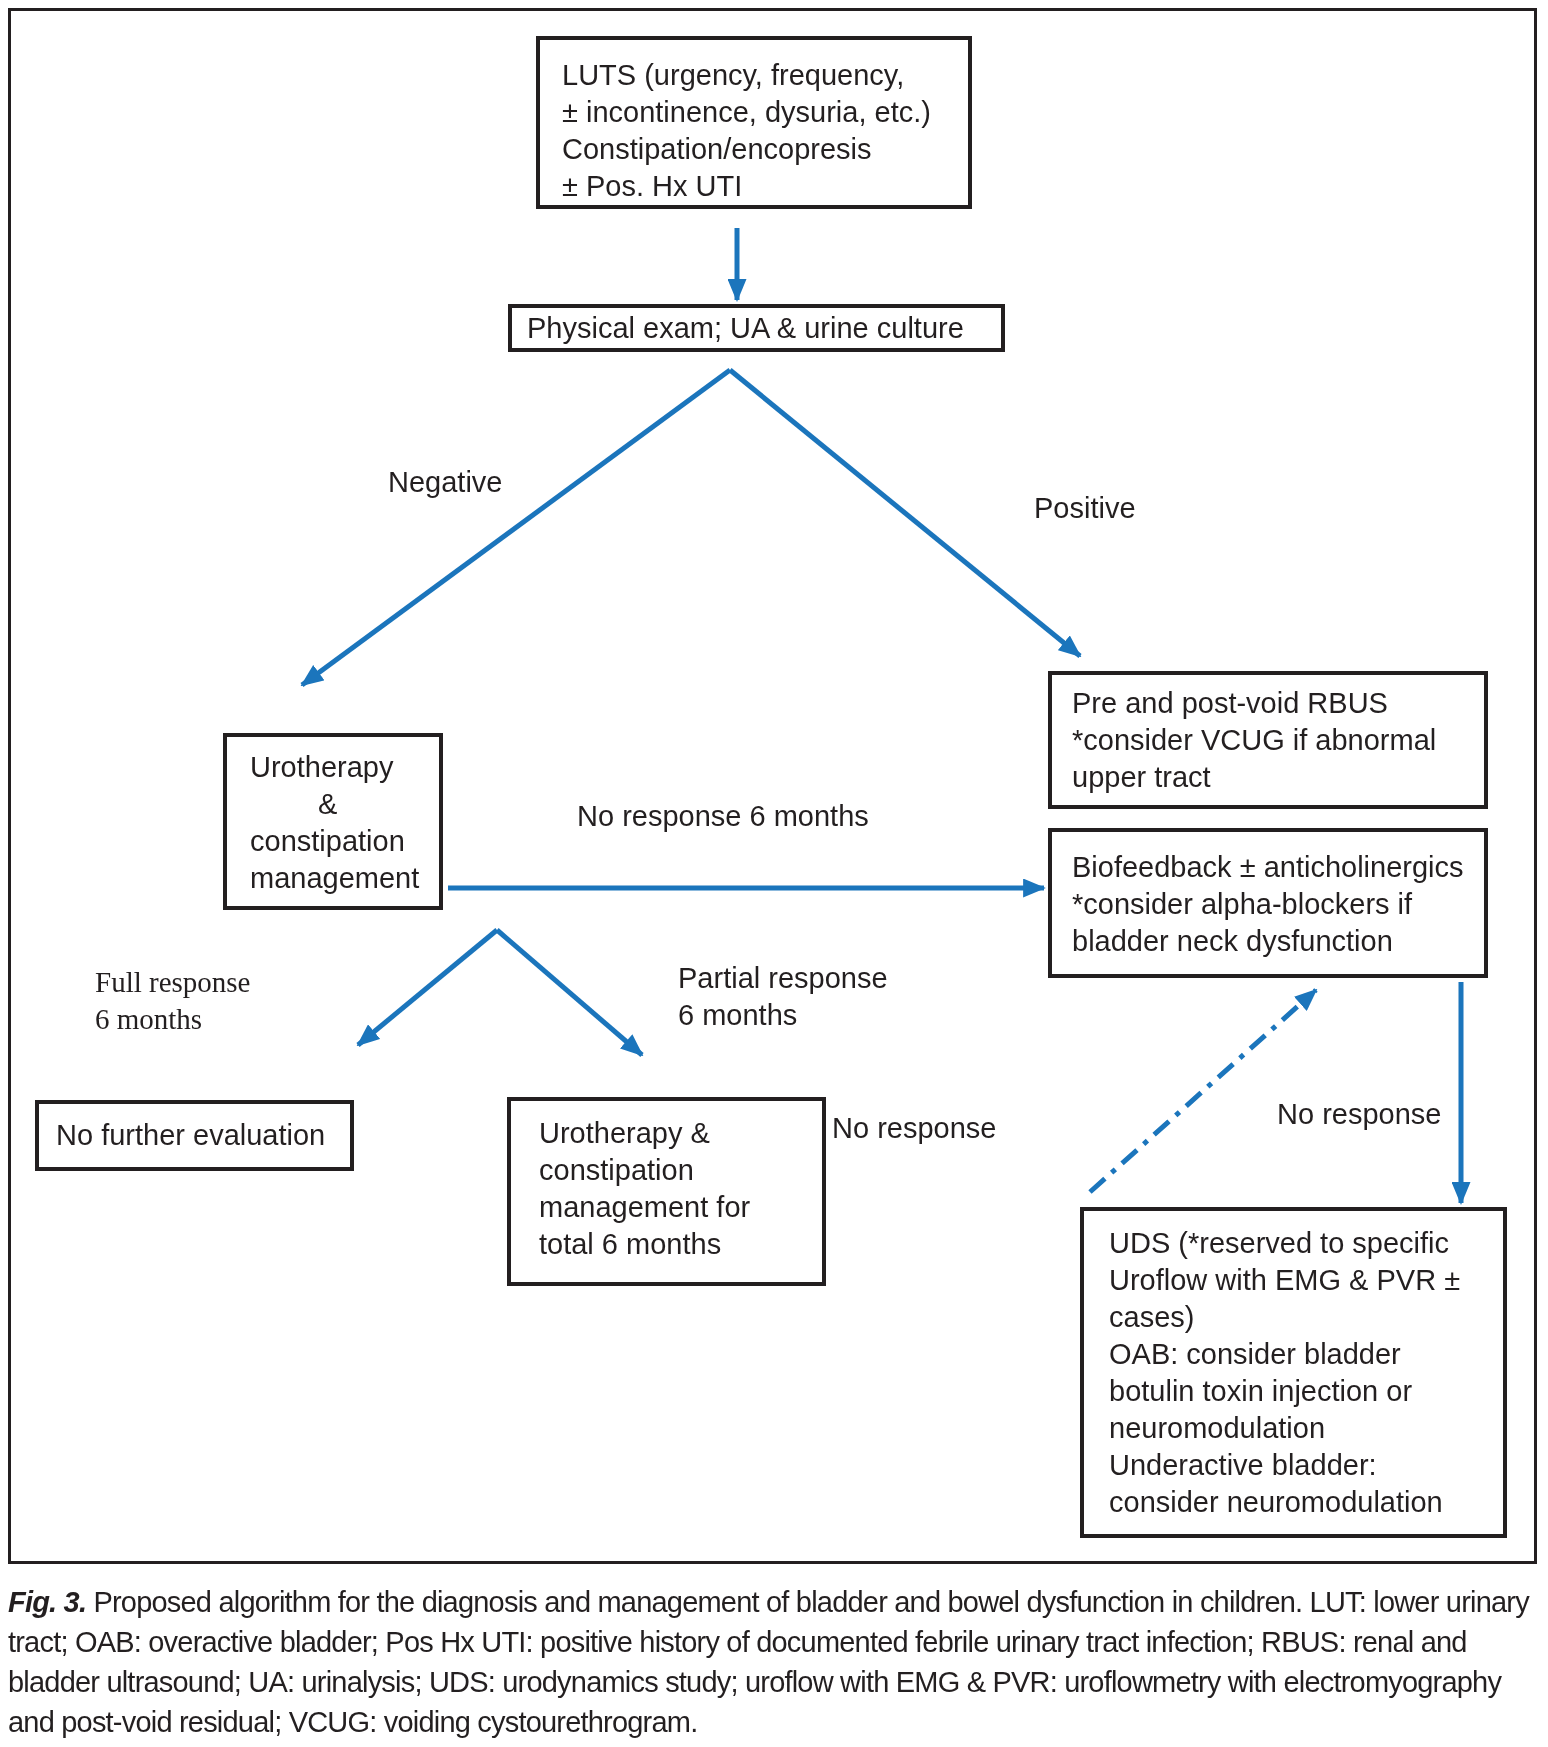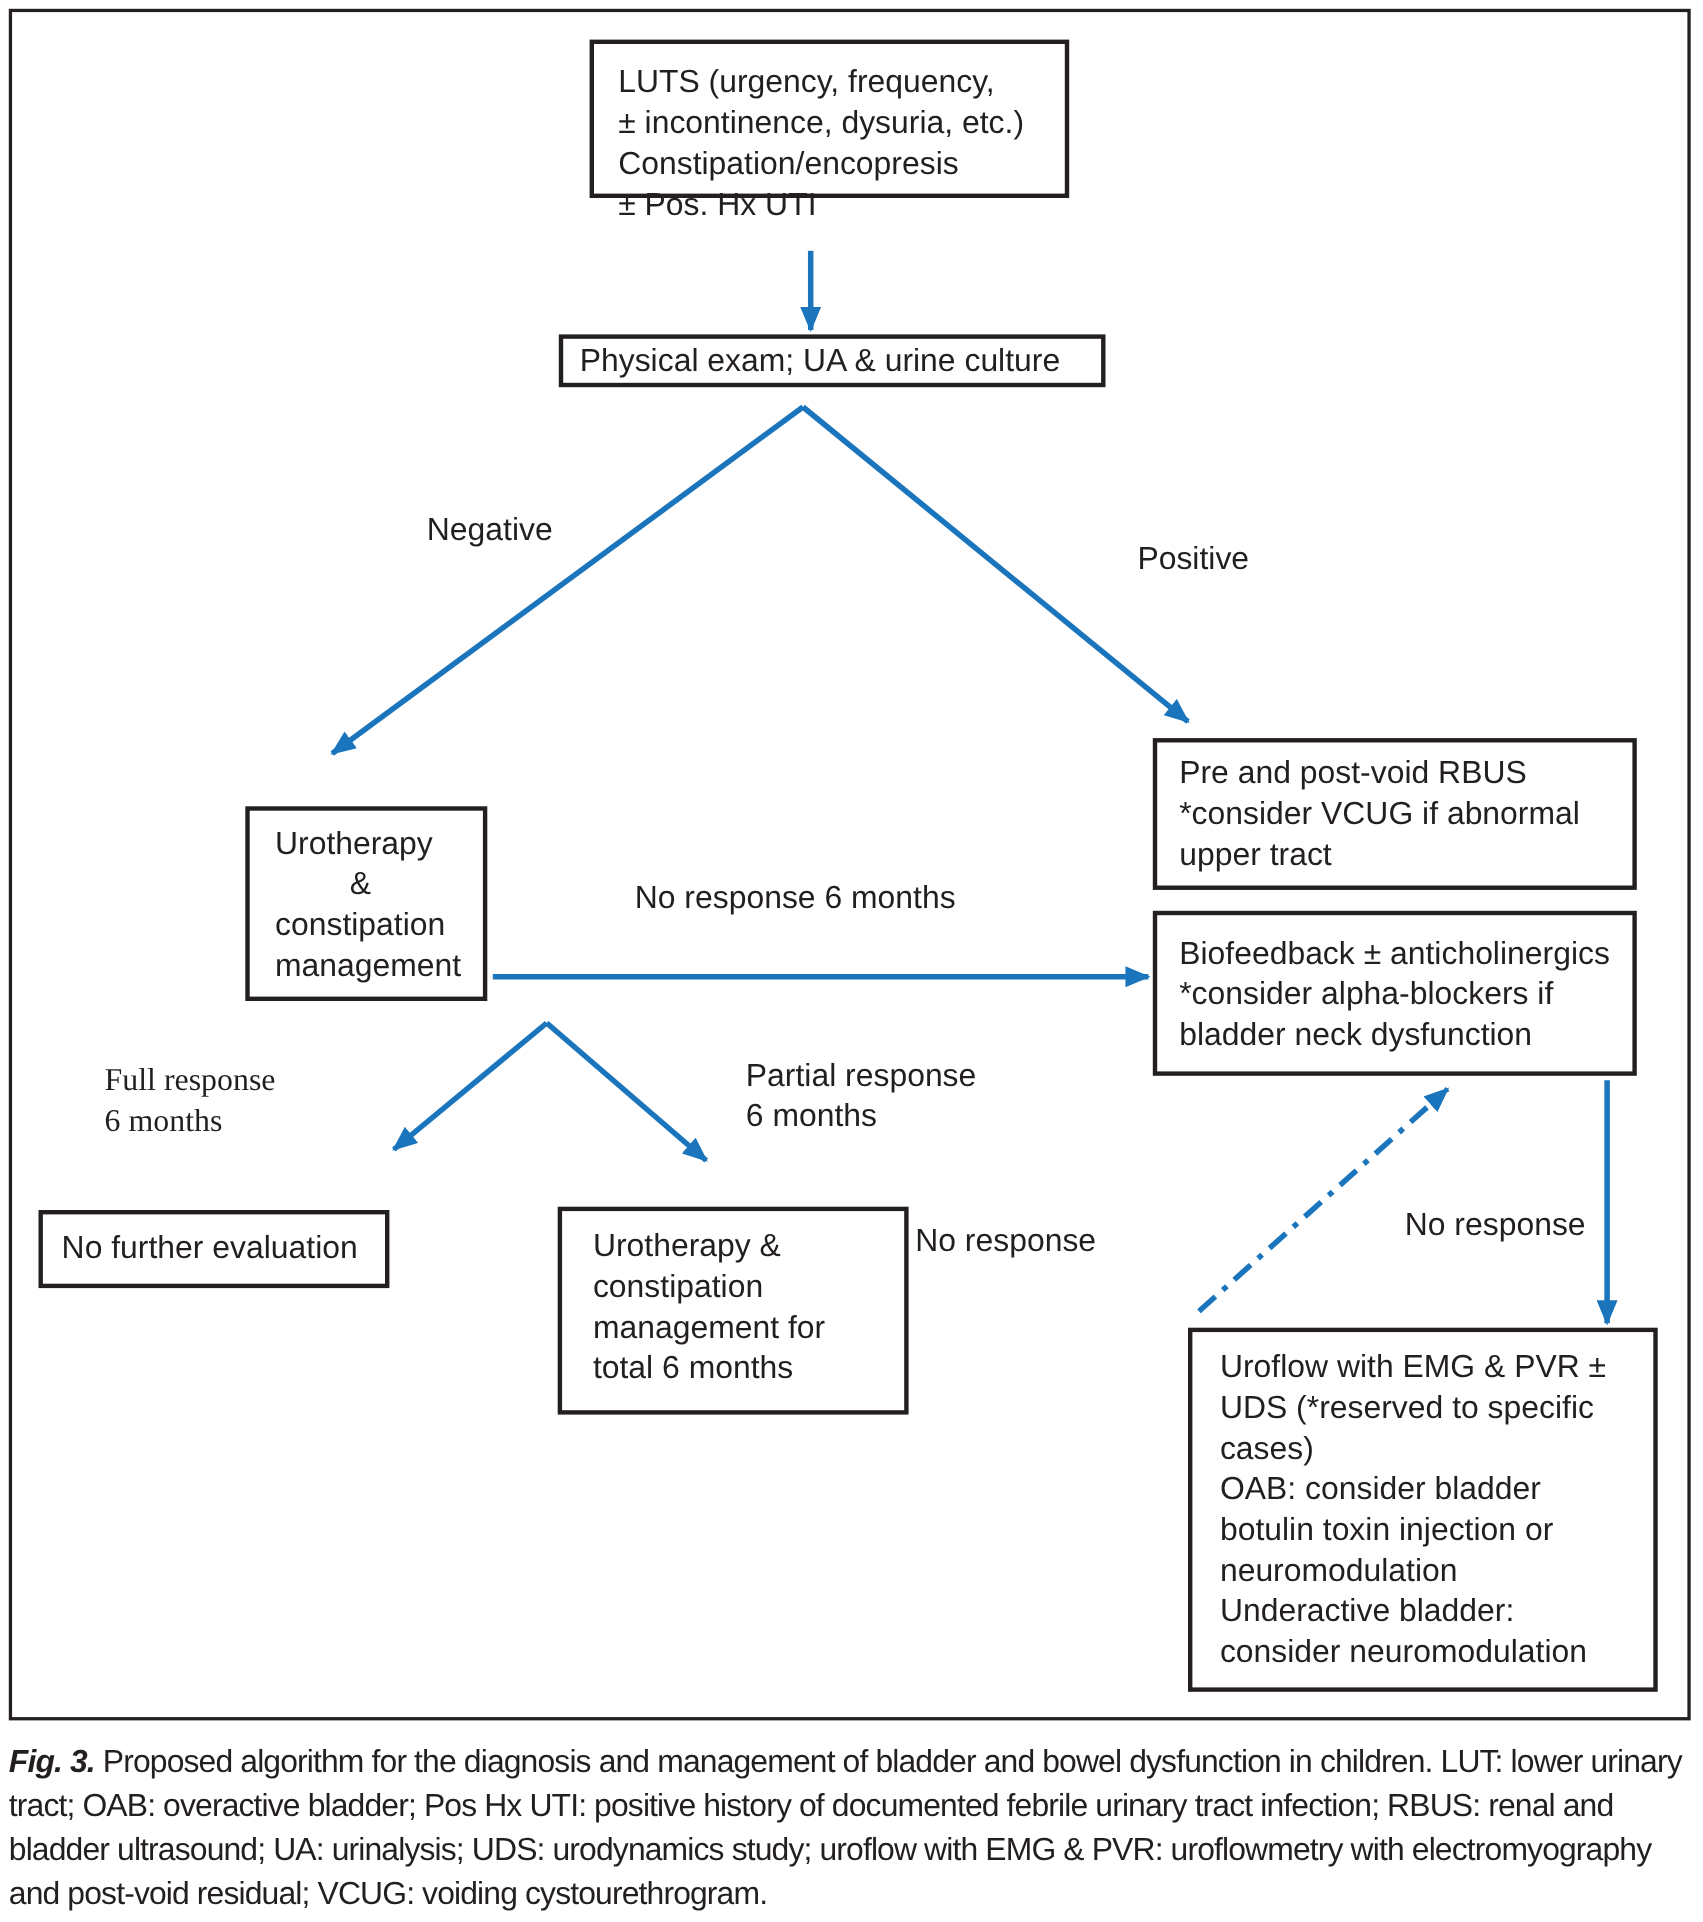--- a/index.html
+++ b/index.html
@@ -6,21 +6,21 @@
   .page{position:relative;width:1548px;height:1747px;background:#fff;
         font-family:"Liberation Sans","DejaVu Sans",sans-serif;color:#231f20;overflow:hidden;}
   .frame{position:absolute;left:8px;top:8px;width:1529px;height:1556px;
          border:3px solid #231f20;box-sizing:border-box;background:#fff;}
   .node{position:absolute;border:4px solid #231f20;box-sizing:border-box;background:#fff;
         font-size:29px;line-height:37px;z-index:3;}
   .node .line{white-space:nowrap;}
   .lbl{position:absolute;font-size:29px;line-height:37px;z-index:3;white-space:nowrap;}
   svg.arrows{position:absolute;left:0;top:0;z-index:2;}
 
-  .n-luts{left:536px;top:36px;width:436px;height:144px;padding:17px 10px 0 22px;}
+  .n-luts{left:536px;top:36px;width:436px;height:173px;padding:17px 10px 0 22px;}
   .n-physical{left:508px;top:304px;width:497px;height:48px;display:flex;align-items:center;padding-left:15px;}
   .n-urotherapy{left:223px;top:733px;width:220px;height:177px;padding:12px 6px 0 23px;}
   .n-urotherapy .line:nth-child(2){padding-left:68px;}
   .n-rbus{left:1048px;top:671px;width:440px;height:138px;padding:10px 8px 0 20px;}
   .n-biofeedback{left:1048px;top:828px;width:440px;height:150px;padding:17px 8px 0 20px;}
   .n-nofurther{left:35px;top:1100px;width:319px;height:71px;display:flex;align-items:center;padding-left:17px;}
   .n-uro6mo{left:507px;top:1097px;width:319px;height:189px;padding:14px 6px 0 28px;}
   .n-uroflow{left:1080px;top:1207px;width:427px;height:331px;padding:14px 8px 0 25px;}
 
   .l-negative{left:388px;top:464px;}
@@ -93,22 +93,22 @@
   </div>
 
   <div class="node n-uro6mo">
     <div class="line">Urotherapy &amp;</div>
     <div class="line">constipation</div>
     <div class="line">management for</div>
     <div class="line">total 6 months</div>
   </div>
 
   <div class="node n-uroflow">
+    <div class="line">UDS (*reserved to specific</div>
     <div class="line">Uroflow with EMG &amp; PVR ±</div>
-    <div class="line">UDS (*reserved to specific</div>
     <div class="line">cases)</div>
     <div class="line">OAB: consider bladder</div>
     <div class="line">botulin toxin injection or</div>
     <div class="line">neuromodulation</div>
     <div class="line">Underactive bladder:</div>
     <div class="line">consider neuromodulation</div>
   </div>
 
   <div class="lbl l-negative">Negative</div>
   <div class="lbl l-positive">Positive</div>

